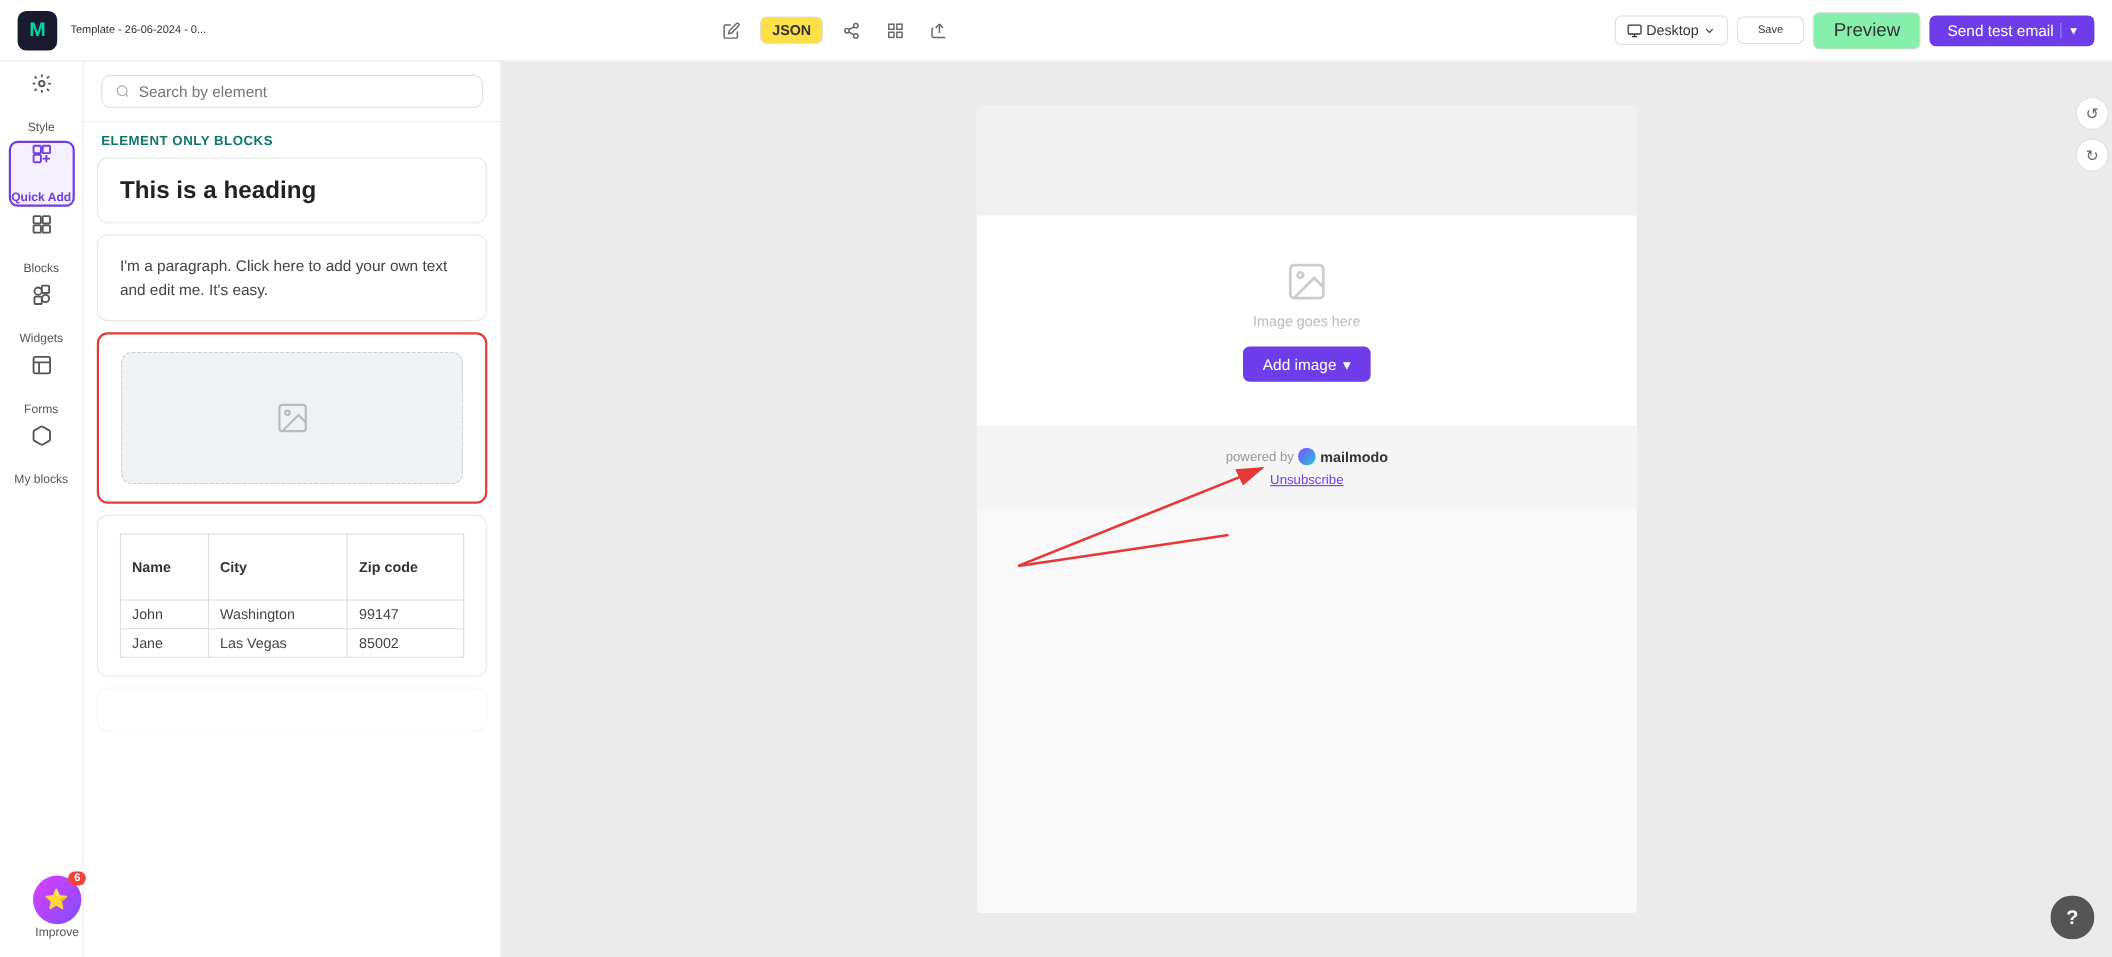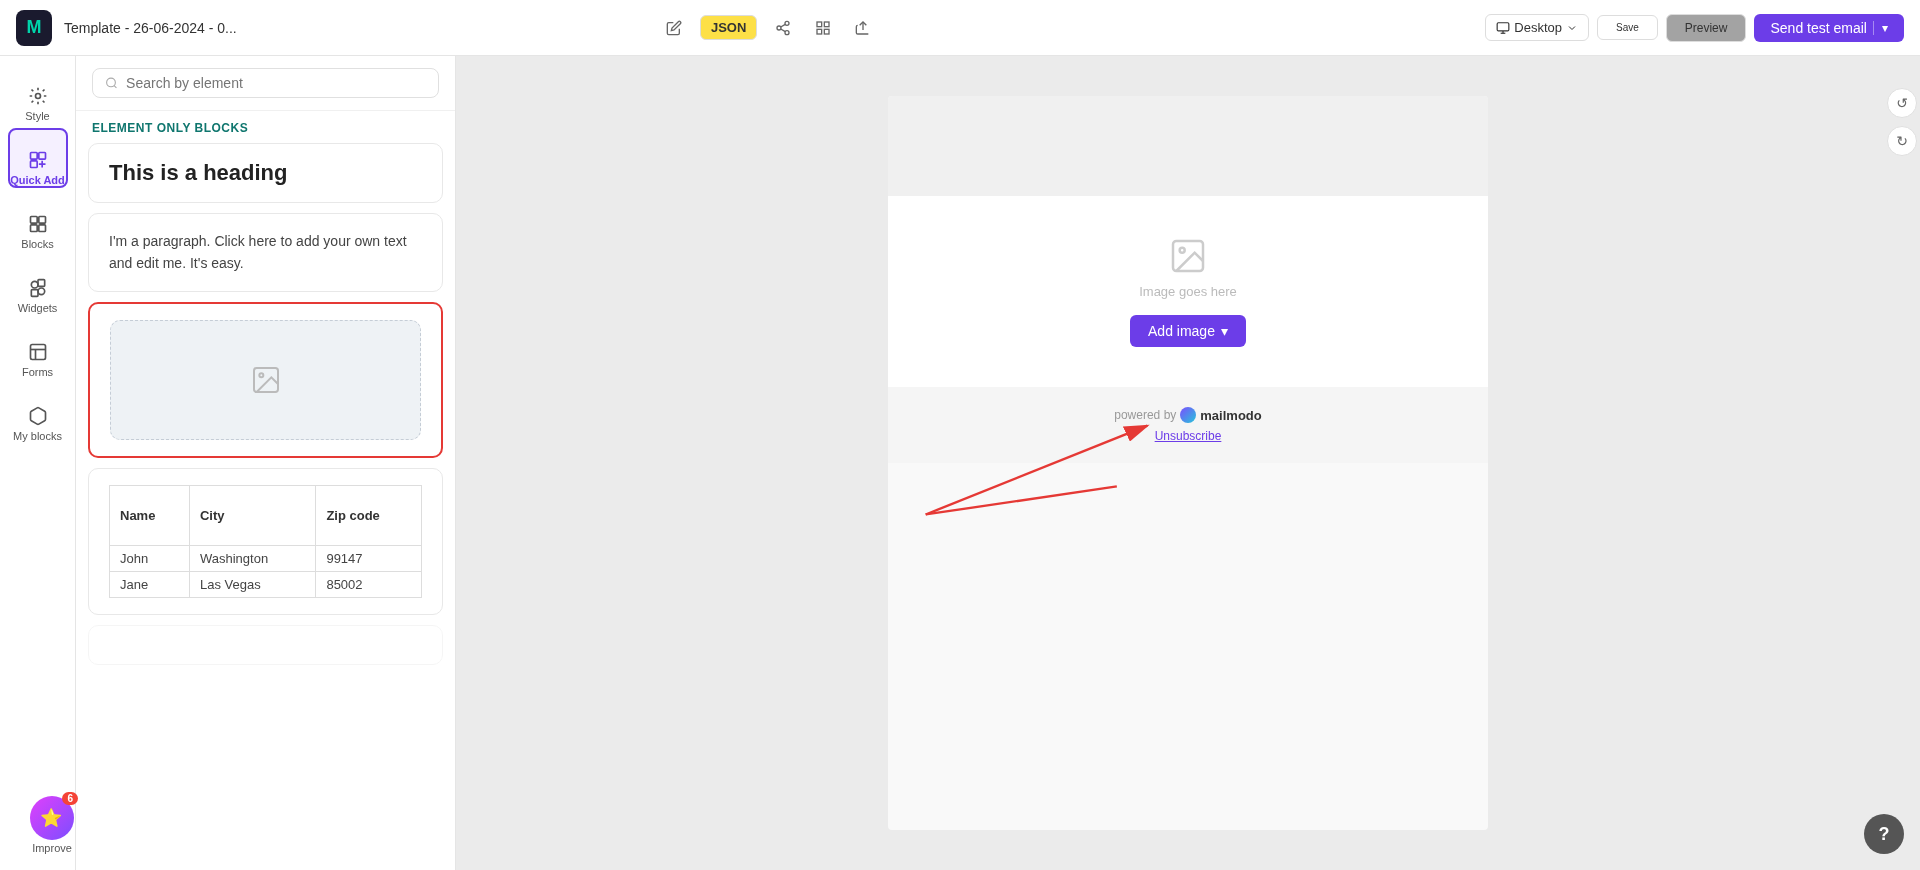--- a/index.html
+++ b/index.html
@@ -18,21 +18,21 @@
     }
     .topnav-logo {
       width: 36px; height: 36px;
       background: #1a1a2e;
       border-radius: 8px;
       display: flex; align-items: center; justify-content: center;
       color: #00d4aa;
       font-weight: bold; font-size: 18px;
     }
     .topnav-title {
-      font-size: 14px;
+      font-size: 10px;
       color: #333;
       flex: 1;
     }
     .topnav-icon-btn {
       background: none;
       border: none;
       cursor: pointer;
       padding: 6px;
       border-radius: 6px;
       color: #666;
@@ -65,24 +65,24 @@
       border: 1px solid #ddd;
       background: #fff;
       border-radius: 6px;
       padding: 6px 18px;
       font-size: 10px;
       cursor: pointer;
       color: #333;
     }
     .btn-preview {
       border: 1px solid #ddd;
-      background: #a3a3a3;
+      background: #86efac;
       border-radius: 6px;
       padding: 6px 18px;
-      font-size: 12px;
+      font-size: 17px;
       cursor: pointer;
       color: #333;
     }
     .btn-send {
       border: none;
       background: #6c3de8;
       border-radius: 6px;
       padding: 6px 16px;
       font-size: 14px;
       cursor: pointer;
@@ -111,21 +111,21 @@
       flex-direction: column;
       align-items: center;
       padding: 8px 0;
       gap: 4px;
       flex-shrink: 0;
     }
     .icon-sidebar-item {
       display: flex;
       flex-direction: column;
       align-items: center;
-      justify-content: flex-end;
+      justify-content: space-between;
       width: 60px;
       height: 60px;
       border-radius: 8px;
       cursor: pointer;
       gap: 4px;
       color: #555;
       font-size: 11px;
       border: 2px solid transparent;
     }
     .icon-sidebar-item.active {

